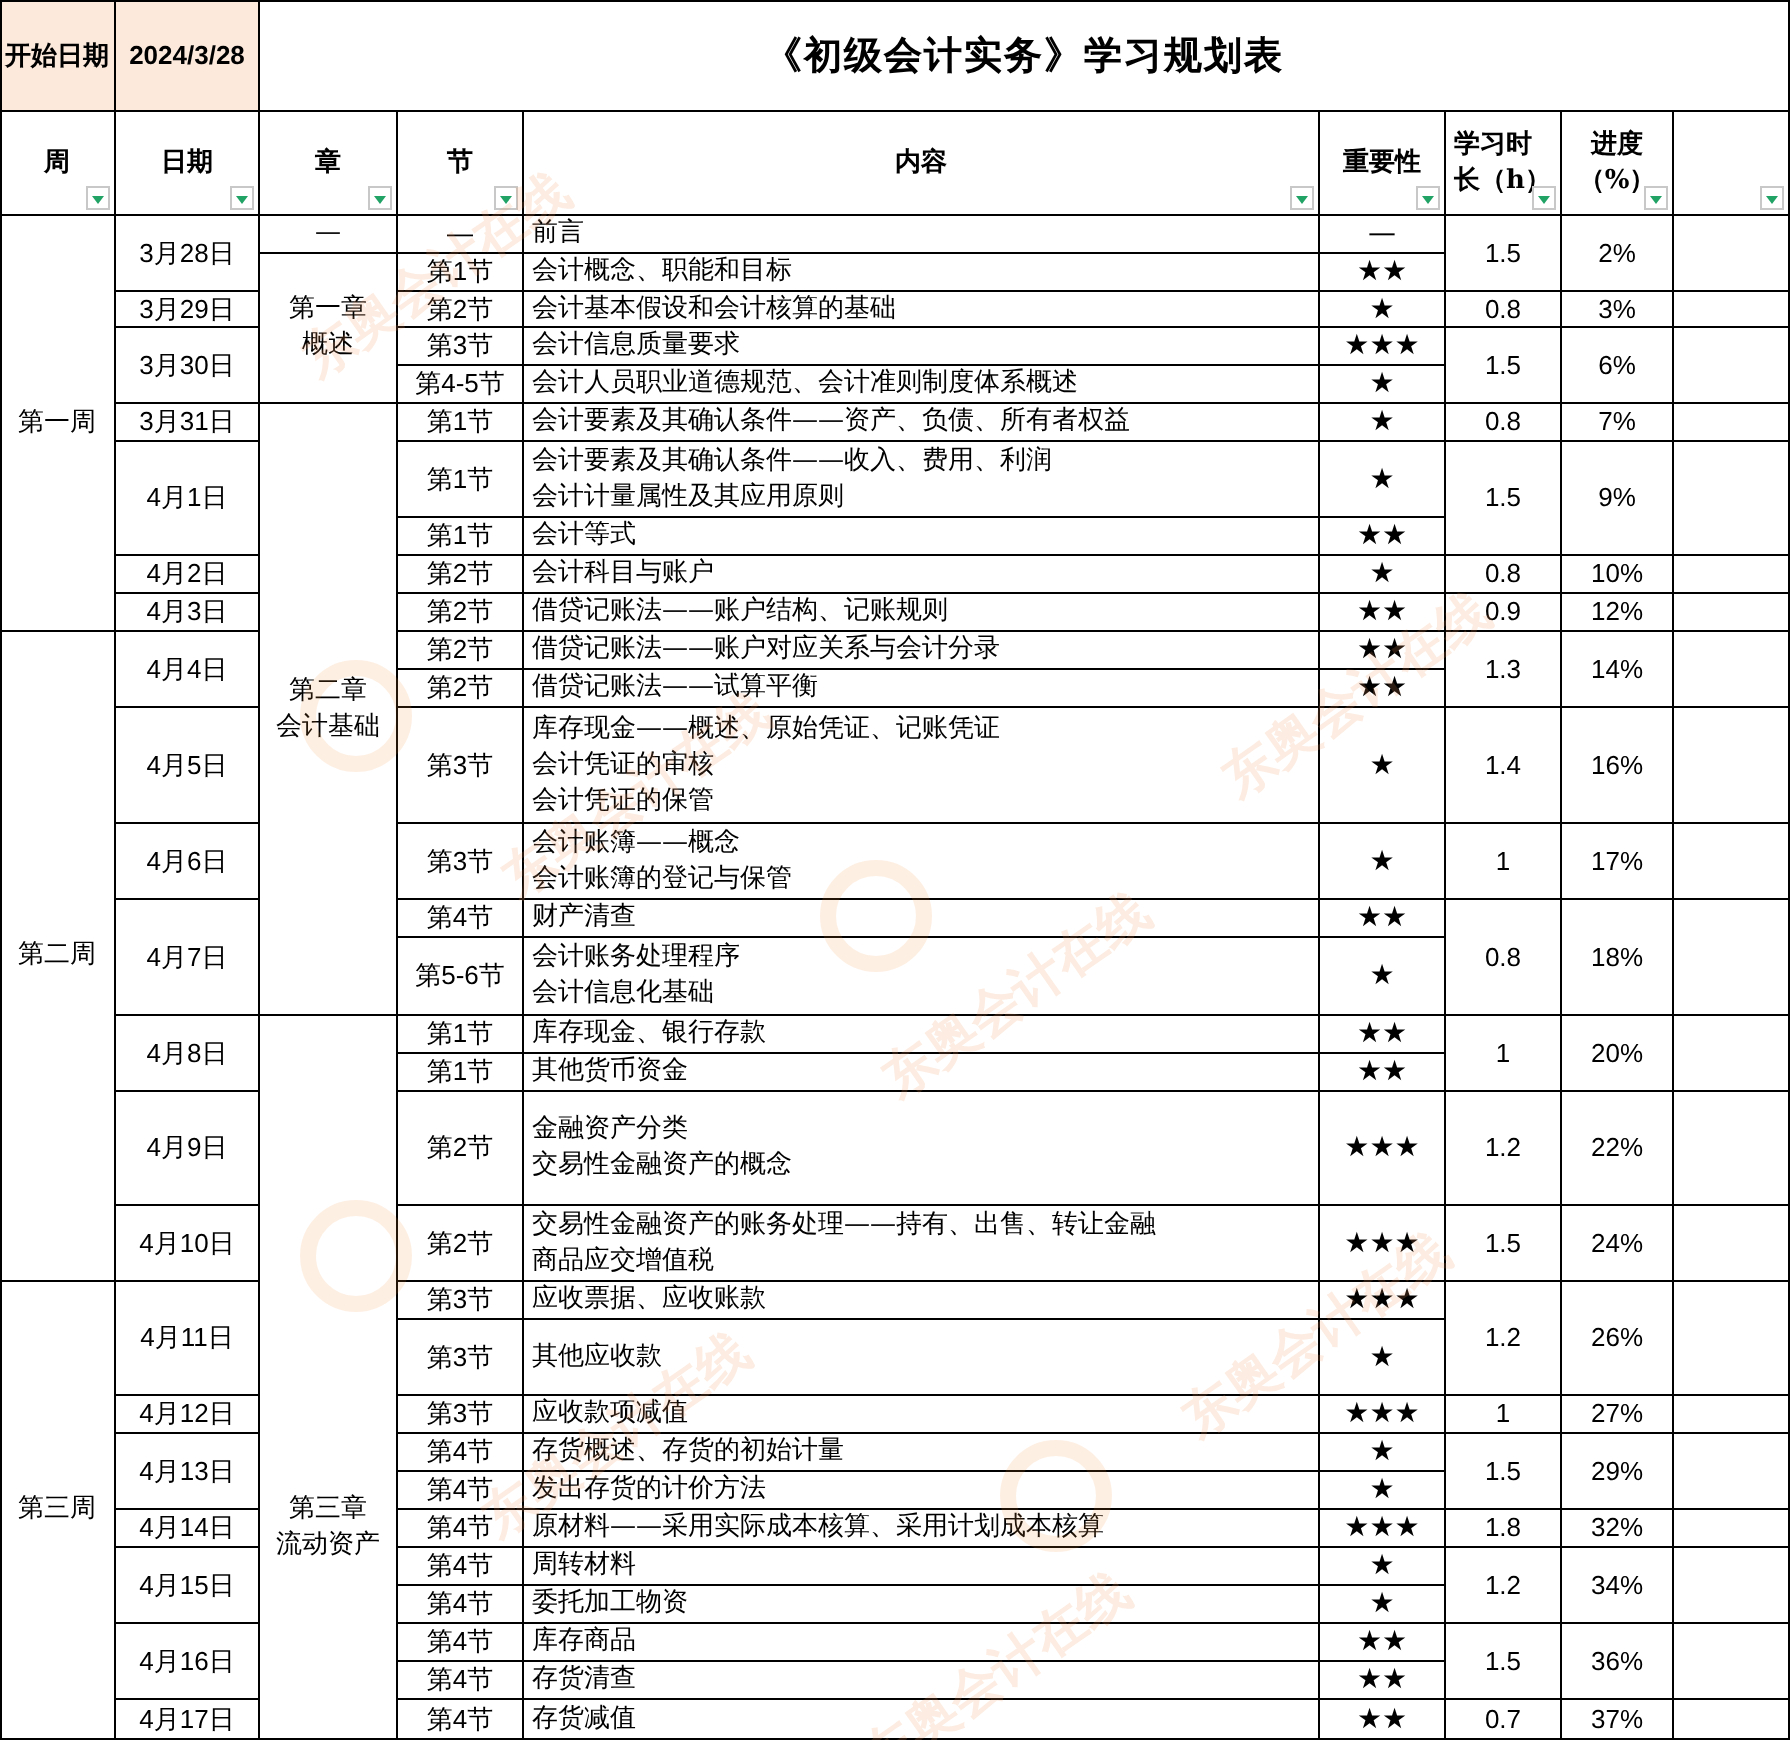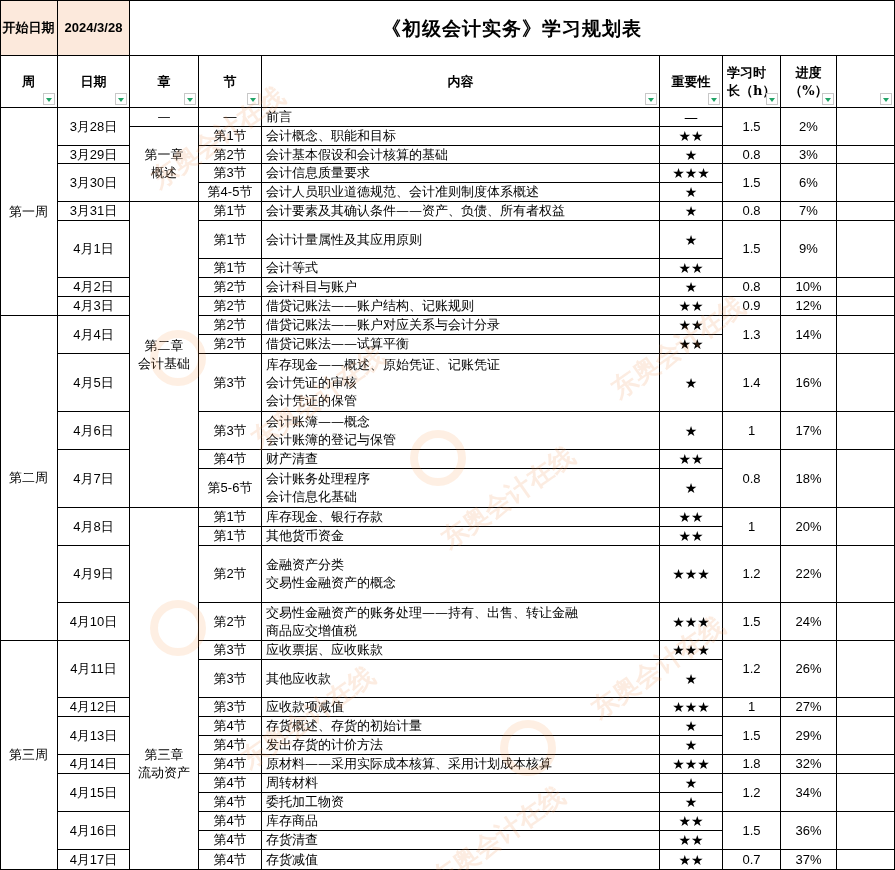--- a/index.html
+++ b/index.html
@@ -200,20 +200,21 @@
       <span style="white-space: nowrap;">会计人员职业道德规范、会计准则制度体系概述</span>
     </div>
     <div class="cell stars" style="left: 660px; top: 183px; width: 63px; height: 19px;">★</div>
     <div class="cell sans" style="left: 199px; top: 202px; width: 63px; height: 19px;">第1节</div>
     <div class="cell left multi" style="left: 262px; top: 202px; width: 398px; height: 19px;">
       <span style="white-space: nowrap;">会计要素及其确认条件——资产、负债、所有者权益</span>
     </div>
     <div class="cell stars" style="left: 660px; top: 202px; width: 63px; height: 19px;">★</div>
     <div class="cell sans" style="left: 199px; top: 221px; width: 63px; height: 38px;">第1节</div>
     <div class="cell left multi" style="left: 262px; top: 221px; width: 398px; height: 38px;">
+      <span style="white-space: nowrap;">会计要素及其确认条件——收入、费用、利润</span>
       <span style="white-space: nowrap;">会计计量属性及其应用原则</span>
     </div>
     <div class="cell stars" style="left: 660px; top: 221px; width: 63px; height: 38px;">★</div>
     <div class="cell sans" style="left: 199px; top: 259px; width: 63px; height: 19px;">第1节</div>
     <div class="cell left multi" style="left: 262px; top: 259px; width: 398px; height: 19px;">
       <span style="white-space: nowrap;">会计等式</span>
     </div>
     <div class="cell stars" style="left: 660px; top: 259px; width: 63px; height: 19px;">★★</div>
     <div class="cell sans" style="left: 199px; top: 278px; width: 63px; height: 19px;">第2节</div>
     <div class="cell left multi" style="left: 262px; top: 278px; width: 398px; height: 19px;">

